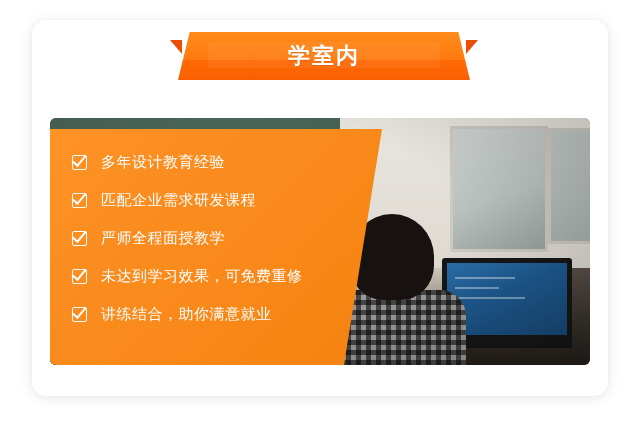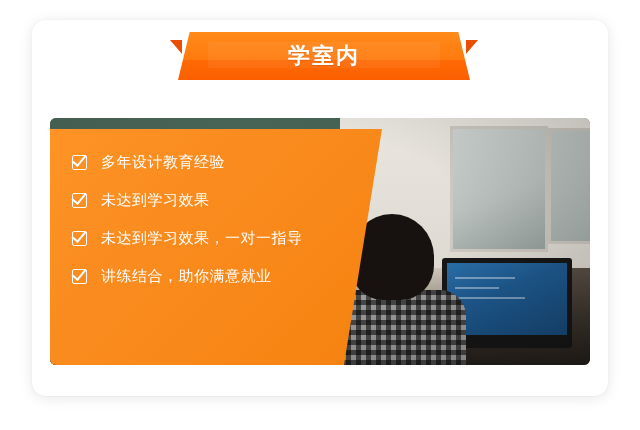--- a/index.html
+++ b/index.html
@@ -333,36 +333,43 @@
       <div class="list">
 
         <div class="list-item">
           <span class="check-icon">
             <span class="box"></span>
               <span class="tick"></span>
           </span>
           <span class="item-text">多年设计教育经验</span>
         </div>
 
-
-        <div class="list-item">
-          <span class="check-icon">
-            <span class="box"></span>
-              <span class="tick"></span>
-          </span>
-          <span class="item-text">未达到学习效果</span>
-        </div>
-
-
-        <div class="list-item">
-          <span class="check-icon">
-            <span class="box"></span>
-              <span class="tick"></span>
-          </span>
-          <span class="item-text">未达到学习效果，一对一指导</span>
+        <div class="list-item">
+          <span class="check-icon">
+            <span class="box"></span>
+              <span class="tick"></span>
+          </span>
+          <span class="item-text">匹配企业需求研发课程</span>
+        </div>
+
+        <div class="list-item">
+          <span class="check-icon">
+            <span class="box"></span>
+              <span class="tick"></span>
+          </span>
+          <span class="item-text">严师全程面授教学</span>
+        </div>
+
+
+        <div class="list-item">
+          <span class="check-icon">
+            <span class="box"></span>
+              <span class="tick"></span>
+          </span>
+          <span class="item-text">未达到学习效果，可免费重修</span>
         </div>
 
         <div class="list-item">
           <span class="check-icon">
             <span class="box"></span>
               <span class="tick"></span>
           </span>
           <span class="item-text">讲练结合，助你满意就业</span>
         </div>
 

